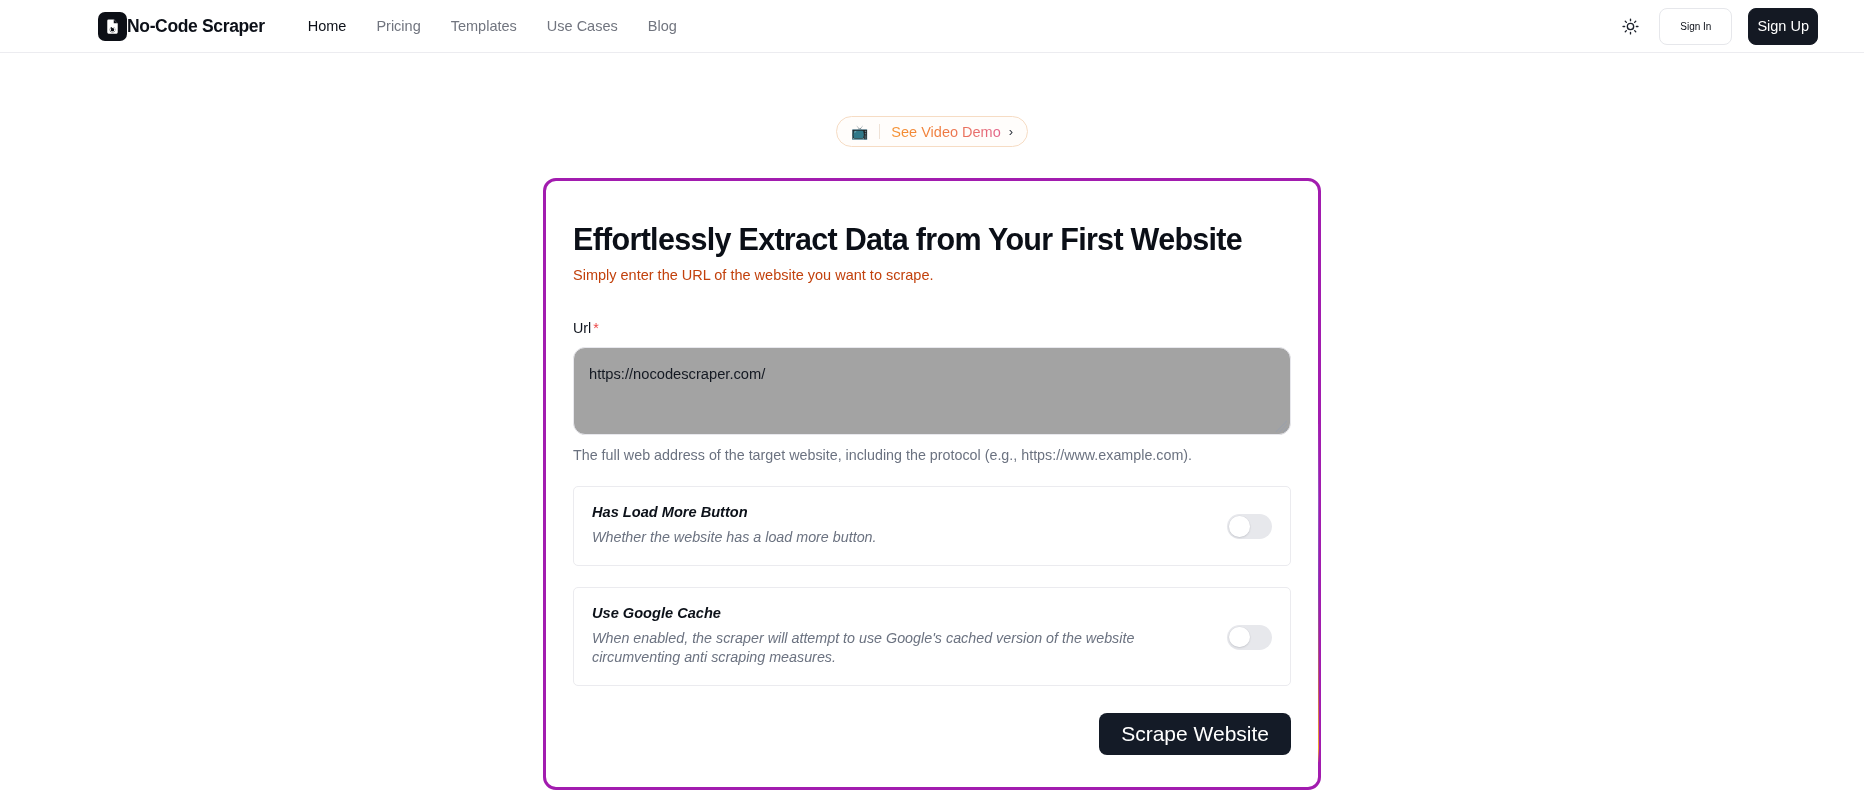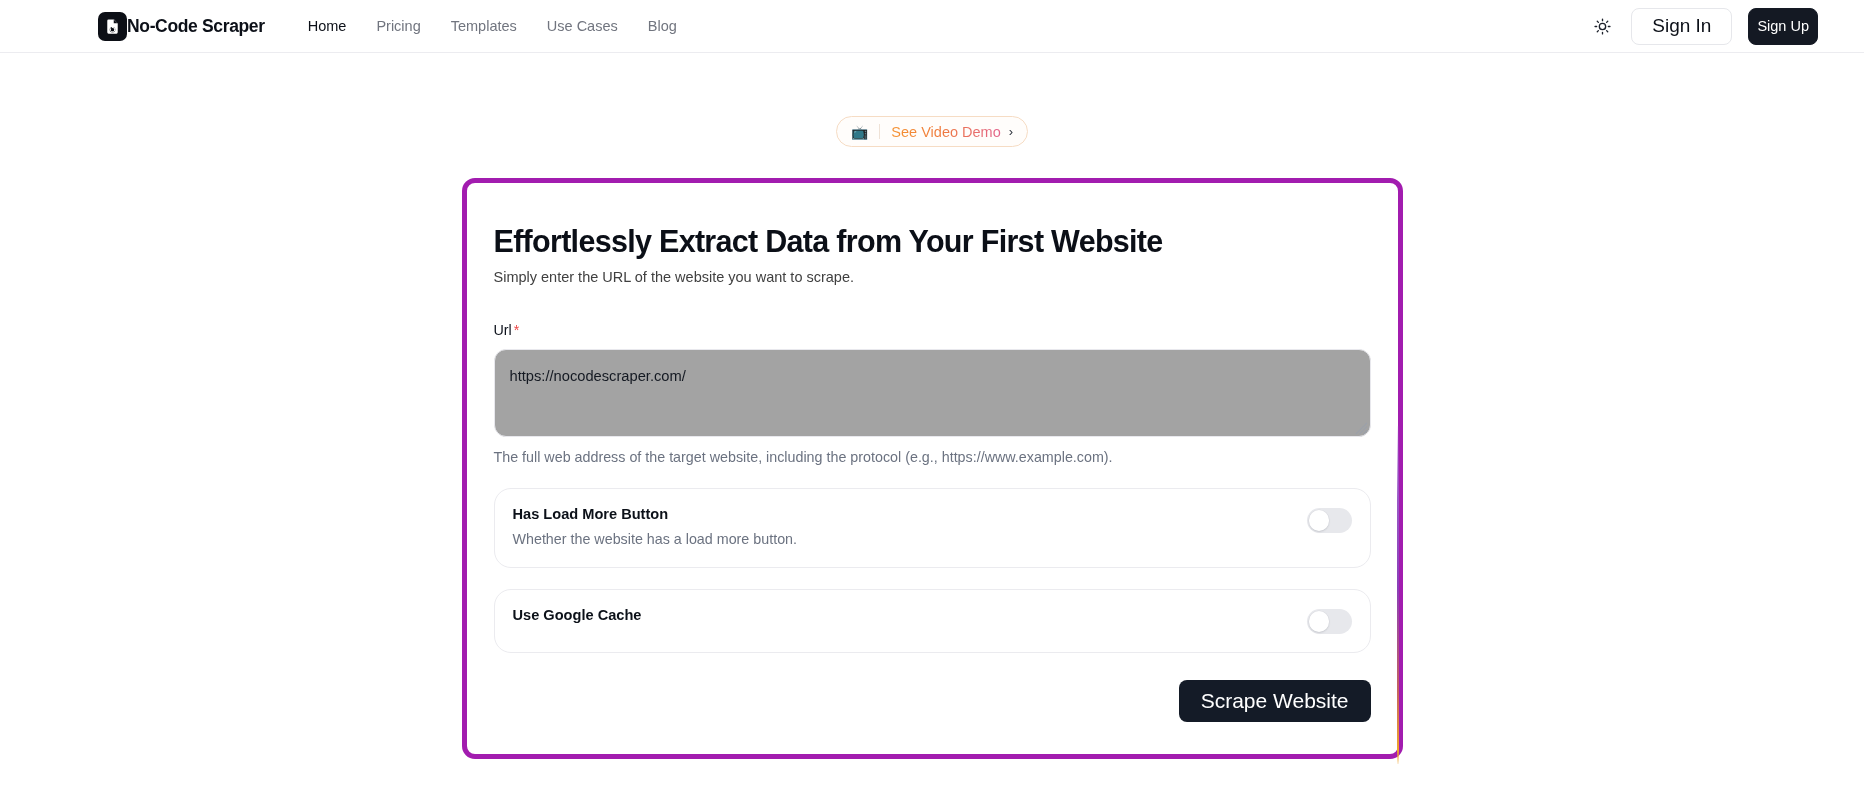--- a/index.html
+++ b/index.html
@@ -83,21 +83,21 @@
     cursor: pointer;
   }
 
   .btn-ghost {
     height: 37px;
     padding: 0 20px;
     border: 1px solid #e6e7eb;
     border-radius: 8px;
     background: #ffffff;
     font-family: inherit;
-    font-size: 19px;
+    font-size: 10px;
     font-weight: 500;
     color: #0c1018;
     cursor: pointer;
     white-space: nowrap;
   }
 
   .btn-dark {
     height: 37px;
     padding: 0 8px;
     border: 1px solid #151a25;
@@ -154,24 +154,24 @@
   .demo-chev {
     font-size: 13px;
     color: #2c313b;
     margin-left: 8px;
     line-height: 1;
   }
 
   
   .card {
     position: relative;
-    width: 941px;
+    width: 778px;
     margin-top: 31px;
     background: #ffffff;
-    border: 5px solid #a21caf;
+    border: 3px solid #a21caf;
     border-radius: 13px;
     padding: 41px 27px 32px 27px;
   }
 
   
   .card-edge-gradient {
     position: absolute;
     right: -1px;
     top: 243px;
     width: 1.4px;
@@ -190,21 +190,21 @@
     font-size: 30.5px;
     font-weight: bold;
     letter-spacing: -0.7px;
     color: #0b0f17;
     line-height: 1.18;
   }
 
   .card-sub {
     margin-top: 9px;
     font-size: 14.5px;
-    color: #404040;
+    color: #c2410c;
   }
 
   .field-label {
     margin-top: 37px;
     font-size: 14.3px;
     font-weight: 500;
     color: #0d121c;
   }
   .req { color: #ec4747; margin-left: 2px; }
 
@@ -237,25 +237,26 @@
 
   .field-help {
     margin-top: 12px;
     font-size: 14.3px;
     color: #6b7280;
   }
 
   .toggle-card {
     margin-top: 23px;
     border: 1px solid #ebebef;
-    border-radius: 17px;
+    border-radius: 5px;
     padding: 17px 18px 18px 18px;
     display: flex;
-    align-items: flex-start;
+    align-items: center;
     gap: 16px;
+    font-style: italic;
   }
 
   .toggle-card.second { margin-top: 21px; }
 
   .toggle-copy { flex: 1 1 auto; min-width: 0; }
 
   .toggle-title {
     font-size: 14.6px;
     font-weight: bold;
     color: #0c1119;
@@ -385,20 +386,21 @@
         <div class="toggle-desc">Whether the website has a load more button.</div>
       </div>
       <div class="switch" role="switch" aria-checked="false">
         <span class="knob"></span>
       </div>
     </div>
 
     <div class="toggle-card second">
       <div class="toggle-copy">
         <div class="toggle-title">Use Google Cache</div>
+        <div class="toggle-desc">When enabled, the scraper will attempt to use Google's cached version of the website circumventing anti scraping measures.</div>
       </div>
       <div class="switch" role="switch" aria-checked="false">
         <span class="knob"></span>
       </div>
     </div>
 
     <div class="card-actions">
       <button class="btn-submit">Scrape Website</button>
     </div>
   </section>

